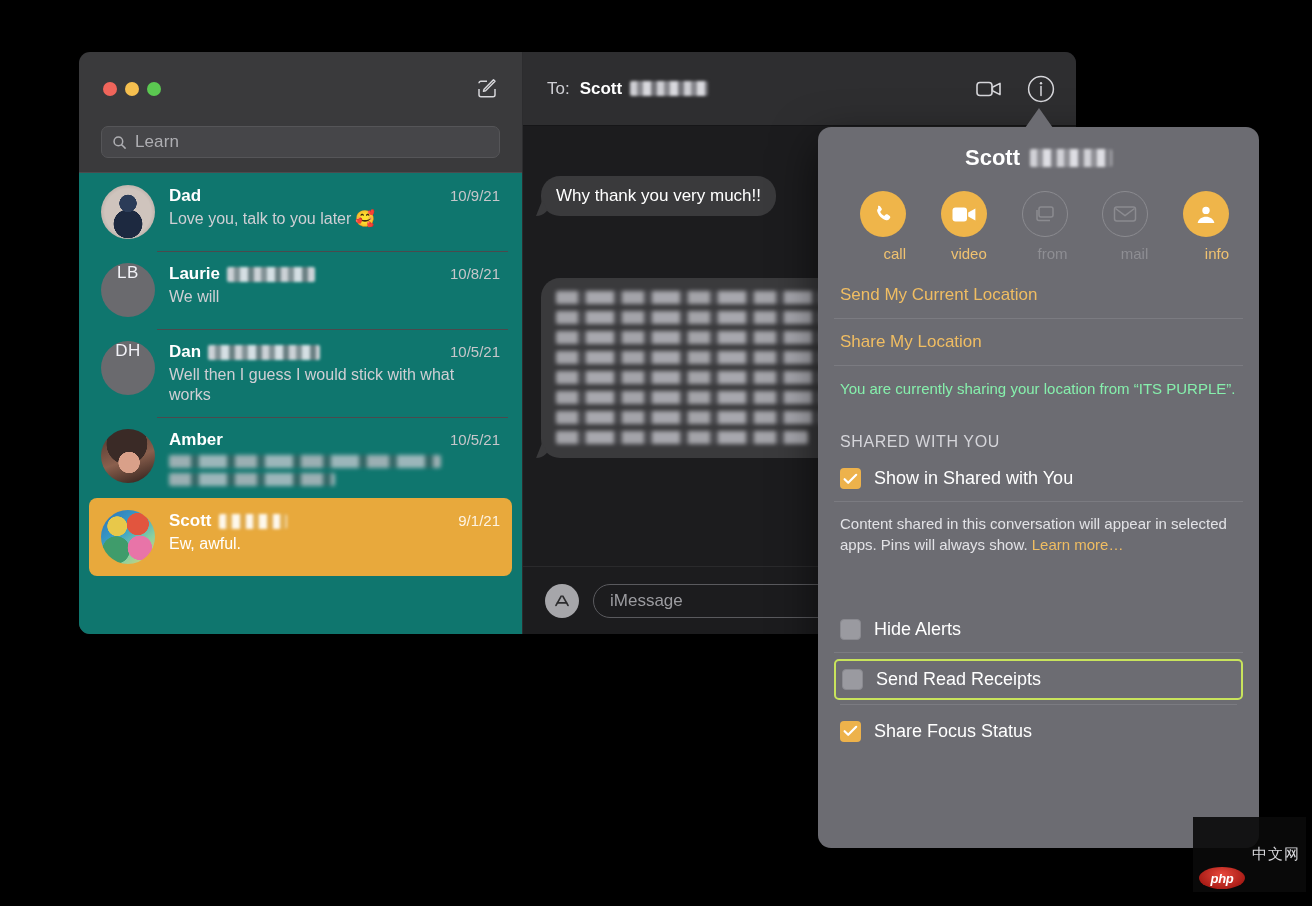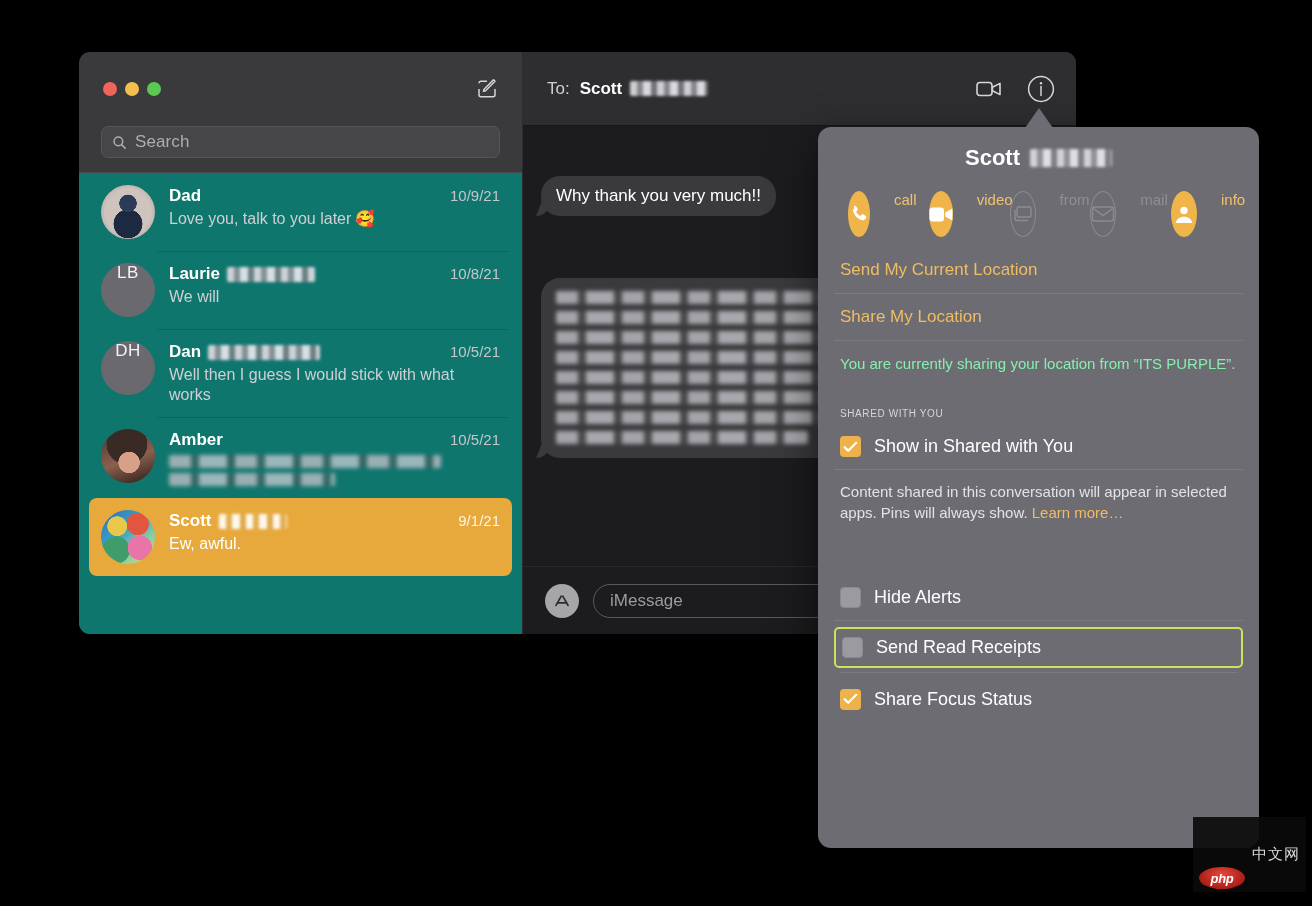--- a/index.html
+++ b/index.html
@@ -347,23 +347,23 @@
     gap: 10px;
   }
   .pop-actions {
     display: flex;
     justify-content: space-between;
     padding: 14px 30px 10px 30px;
   }
   .pop-action {
     width: 58px;
     display: flex;
-    flex-direction: row;
-    align-items: flex-start;
-    gap: 24px;
+    flex-direction: column;
+    align-items: flex-end;
+    gap: 8px;
   }
   .pa-circle {
     width: 46px; height: 46px;
     border-radius: 50%;
     background: #efb54a;
     display: flex; align-items: center; justify-content: center;
   }
   .pa-circle.disabled {
     background: transparent;
     border: 1.5px solid #8b8b90;
@@ -379,21 +379,21 @@
     border-bottom: 1px solid #7b7b81;
   }
   .pop-note {
     padding: 13px 6px 16px 6px;
     font-size: 15px;
     color: #86efac;
     line-height: 1.35;
   }
   .pop-section-head {
     padding: 18px 6px 8px 6px;
-    font-size: 10px;
+    font-size: 16px;
     letter-spacing: 0.6px;
     color: #d5d5da;
   }
   .pop-check-row {
     display: flex;
     align-items: center;
     gap: 13px;
     padding: 9px 6px 12px 6px;
     border-bottom: 1px solid #7b7b81;
   }
@@ -481,21 +481,21 @@
           </svg>
         </div>
       </div>
 
       <div class="search-wrap">
         <div class="search-field">
           <svg width="15" height="15" viewBox="0 0 16 16" fill="none" stroke="#aeaeb2" stroke-width="1.6">
             <circle cx="6.8" cy="6.8" r="4.6"></circle>
             <path d="M10.3 10.3 14 14" stroke-linecap="round"></path>
           </svg>
-          <span class="search-placeholder">Search</span>
+          <span class="search-placeholder">Learn</span>
         </div>
       </div>
 
       <div class="convo-list">
 
         <div class="convo-row">
           <div class="avatar photo-dad"></div>
           <div class="convo-body">
             <div class="convo-line1">
               <div class="convo-name">

